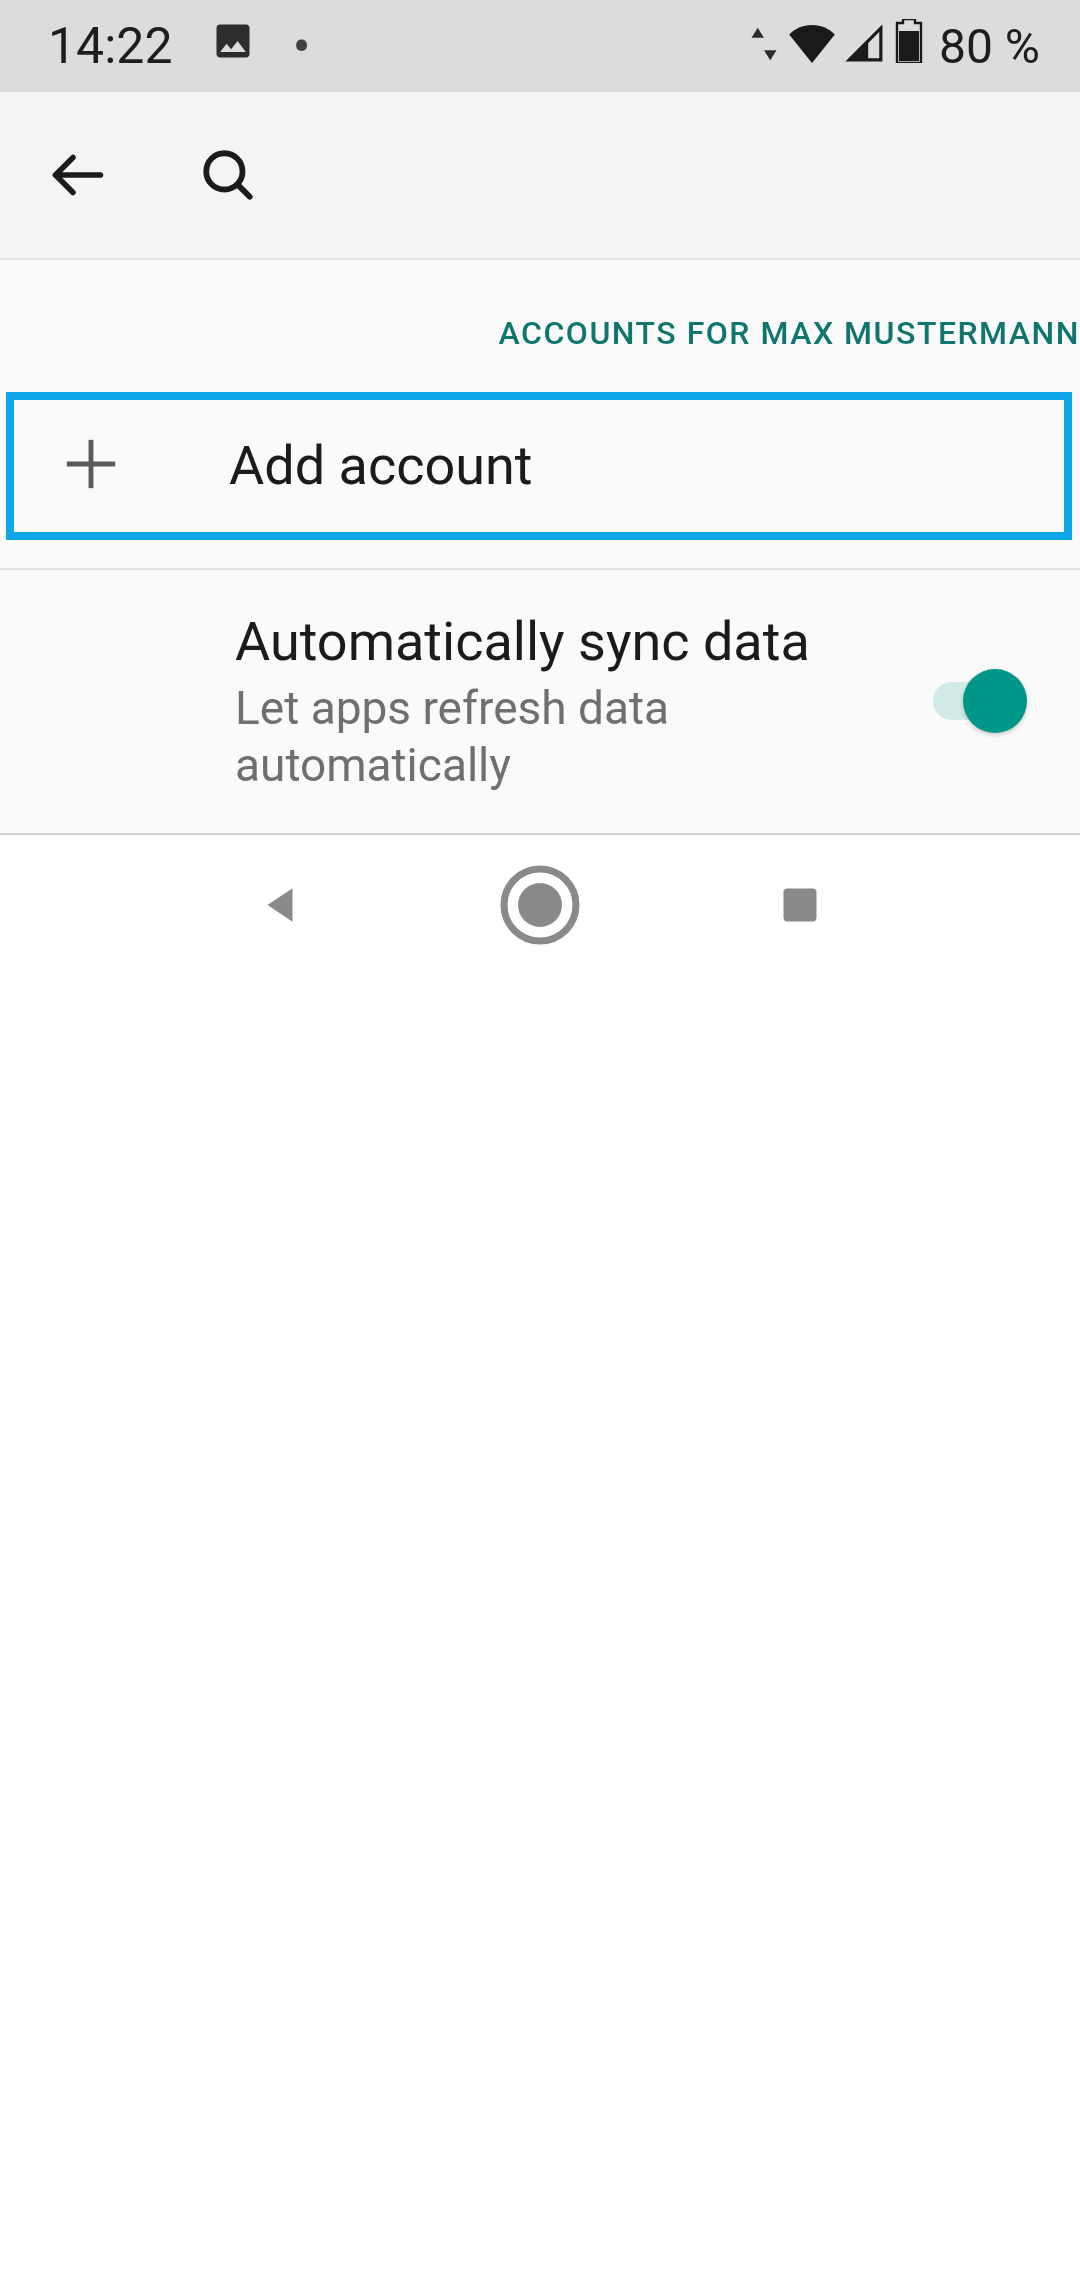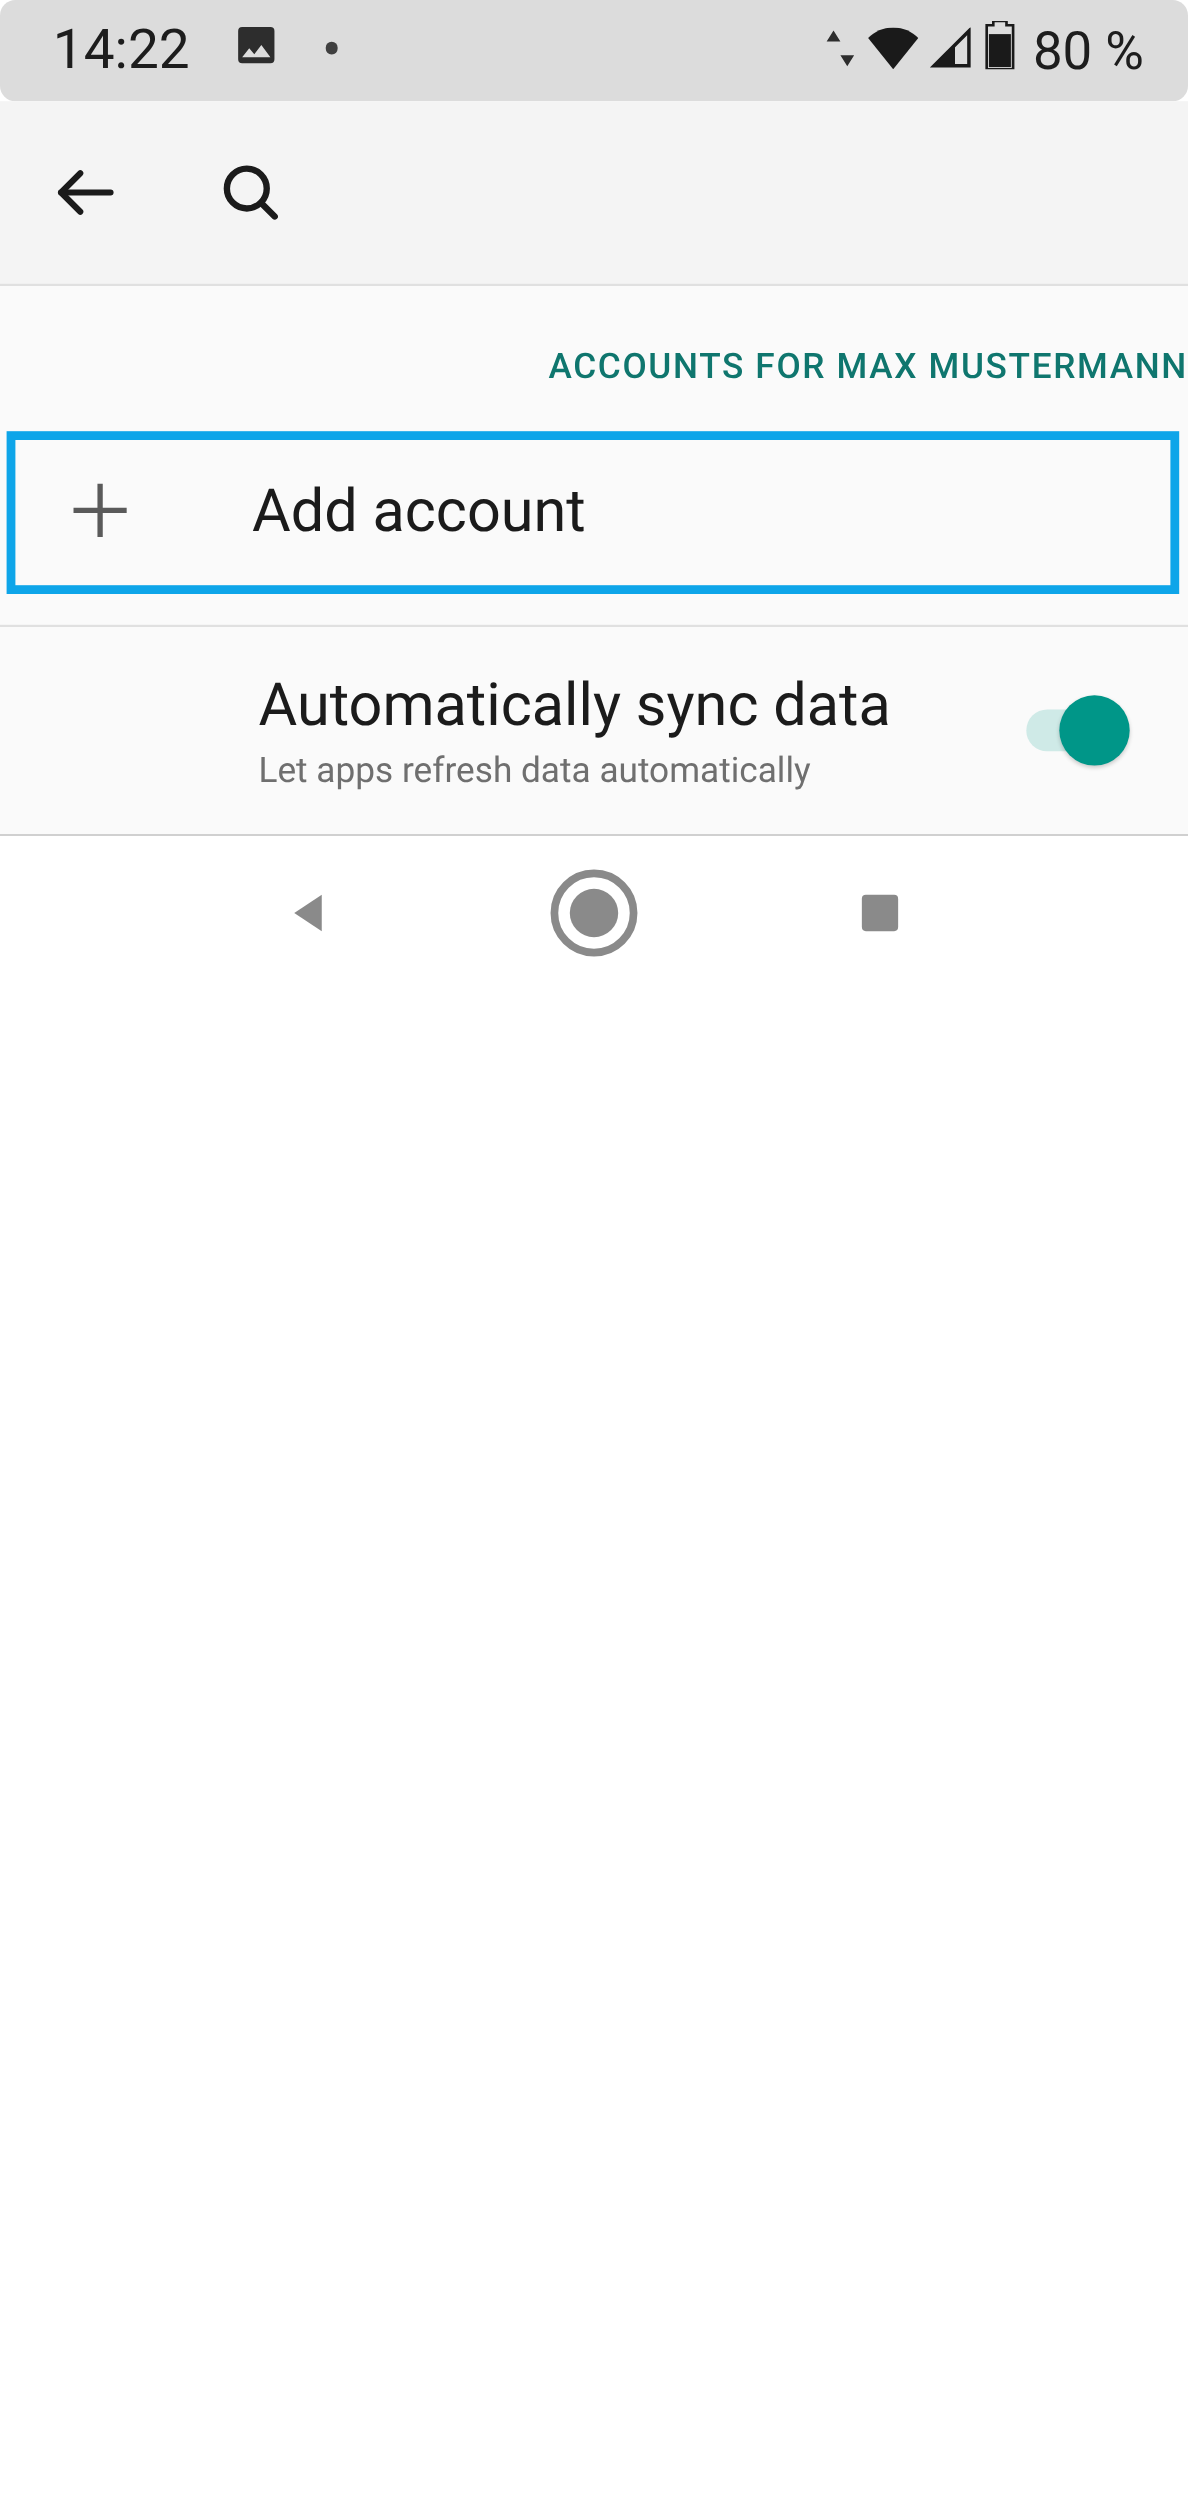--- a/index.html
+++ b/index.html
@@ -21,21 +21,20 @@
     .status-bar {
       height: 92px;
       width: 100%;
       background: #dcdcdc;
       display: flex;
       align-items: center;
       justify-content: space-between;
       padding: 0 40px 0 48px;
       color: #2d2d2d;
       font-size: 48px;
-      border-radius: 14px;
     }
     .status-left {
       display: flex;
       align-items: center;
       gap: 38px;
     }
     .status-time {
       font-size: 50px;
       color: #1d1d1d;
     }
@@ -126,21 +125,21 @@
       flex-direction: column;
       justify-content: center;
       padding-right: 30px;
     }
     .row-title {
       font-size: 54px;
       color: #1b1b1b;
       line-height: 1.25;
     }
     .row-subtitle {
-      font-size: 32px;
+      font-size: 46px;
       color: #6f6f6f;
       line-height: 1.25;
       margin-top: 4px;
     }
     .row-trailing {
       width: 120px;
       display: flex;
       align-items: center;
       justify-content: center;
     }

